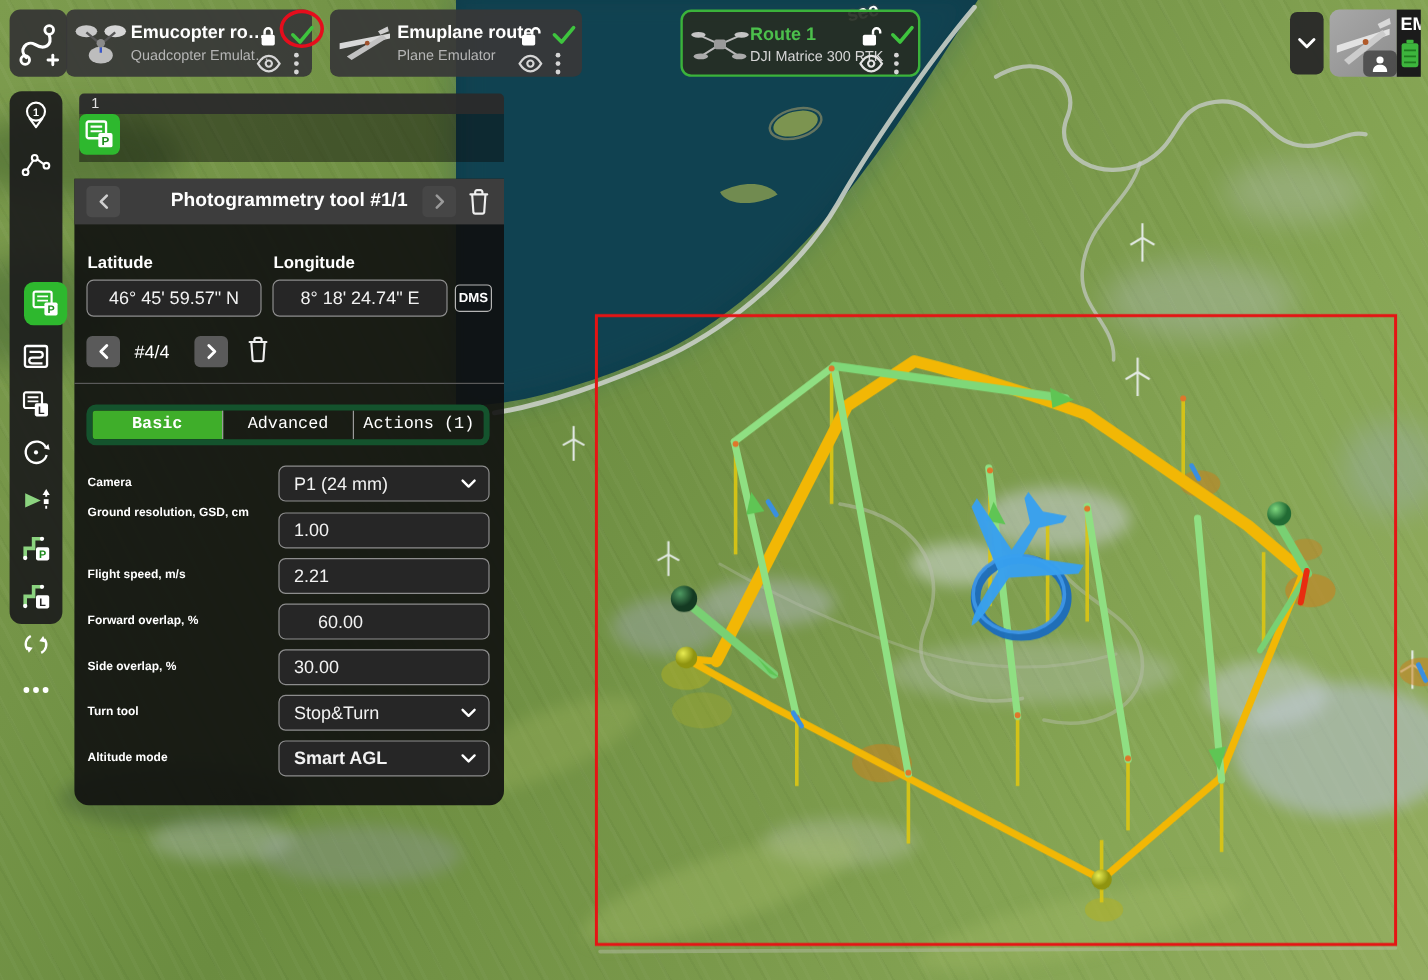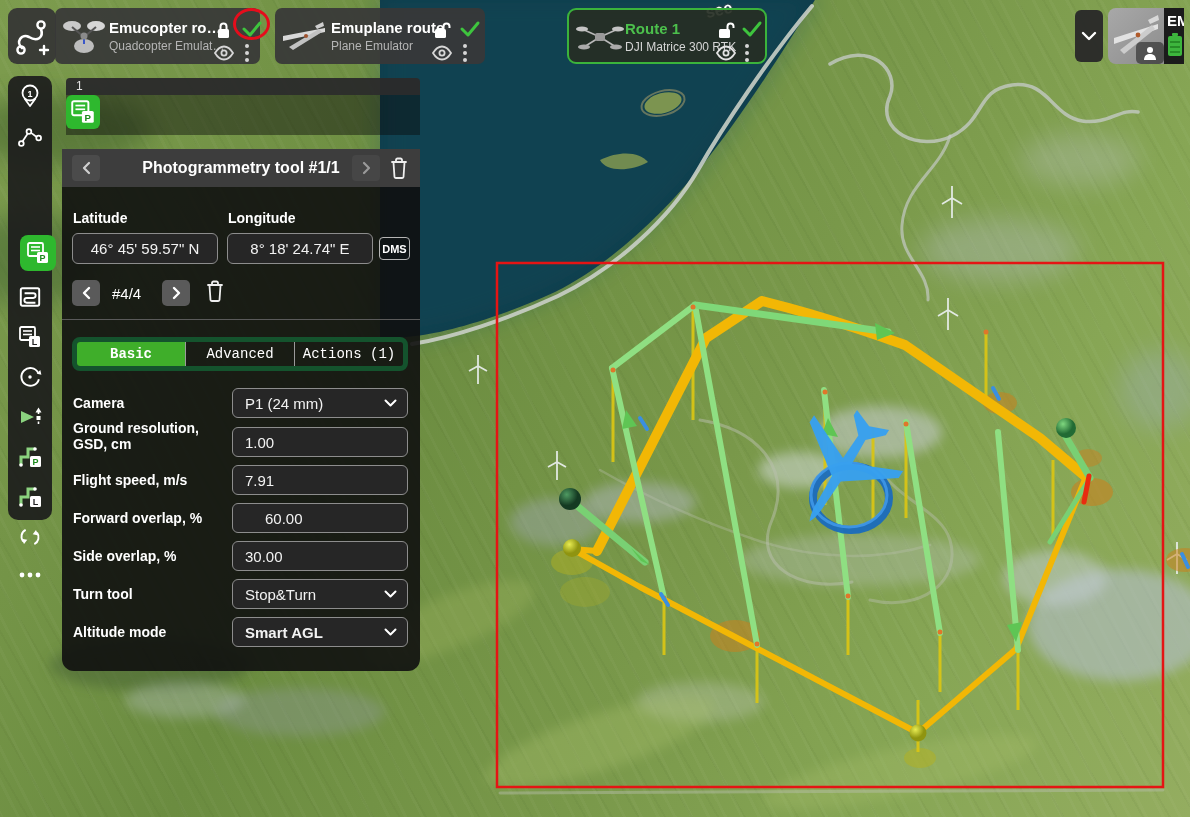--- a/index.html
+++ b/index.html
@@ -60,21 +60,21 @@
     display:flex; align-items:center; justify-content:space-between; padding:0 10px 0 12px; }
   .dms { border:1.5px solid #b5b5b5; border-radius:4px; color:#fff; font-size:11px; font-weight:bold;
     display:flex; align-items:center; justify-content:center; }
   .nav-btn { width:28px; height:26px; background:#5a5a5a; border-radius:5px; display:flex; align-items:center; justify-content:center; }
   .divider { position:absolute; left:0; width:358px; height:1px; background:#5a5a5a; }
   .tabs { position:absolute; left:10px; top:188px; width:336px; height:34px; border:5px solid #14532d; border-radius:8px;
     display:flex; overflow:hidden;font-family:Liberation Mono, monospace; }
   .tab { flex:1; display:flex; align-items:center; justify-content:center; color:#fff; font-size:14px; border-right:1px solid #9a9a9a; }
   .tab:last-child { border-right:none; }
   .tab.active { background:#3fae2a; font-weight:bold; }
-  .frow-label { position:absolute; left:11px; width:160px; color:#fff; font-size:14px; font-weight:bold; line-height:16px; }
+  .frow-label { position:absolute; left:11px; width:160px; color:#fff; font-size:10px; font-weight:bold; line-height:16px; }
   .fctl { position:absolute; left:170px; width:176px; height:30px; }
   .chev-down-sm { width:13px; height:8px; }
 </style>
 </head>
 <body>
 
 <div class="stage">
 
   <div class="abs map"></div>
   <div class="abs map-streaks"></div>
@@ -581,21 +581,21 @@
         </svg>
     </div>
 
     <div class="abs frow-label" style="top:271px;">Ground resolution, GSD, cm</div>
     <div class="abs fctl field pad" style="top:278px;">
       <span>1.00</span>
     </div>
 
     <div class="abs frow-label" style="top:323px;">Flight speed, m/s</div>
     <div class="abs fctl field pad" style="top:316px;">
-      <span>7.91</span>
+      <span>2.21</span>
     </div>
 
     <div class="abs frow-label" style="top:361px;">Forward overlap, %</div>
     <div class="abs fctl field pad" style="top:354px;padding-left:32px;">
       <span>60.00</span>
     </div>
 
     <div class="abs frow-label" style="top:399px;">Side overlap, %</div>
     <div class="abs fctl field pad" style="top:392px;">
       <span>30.00</span>

